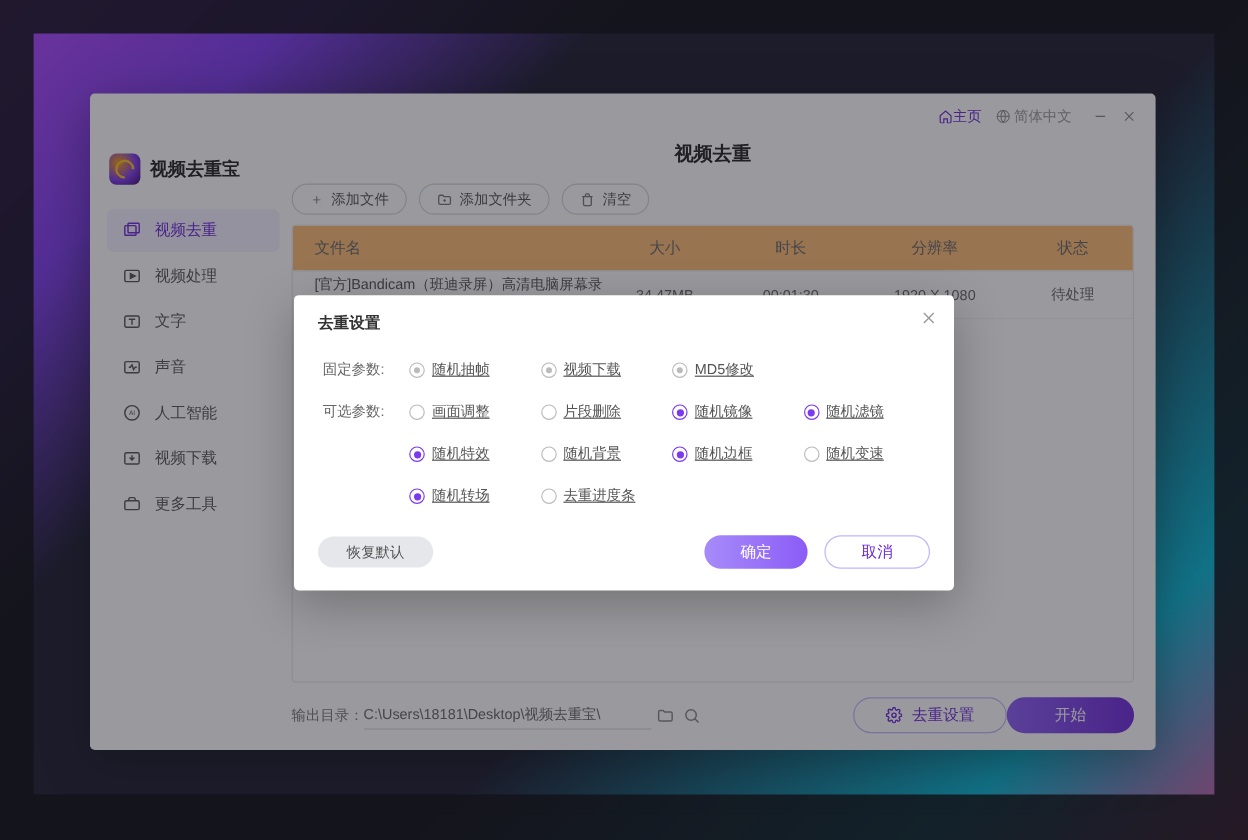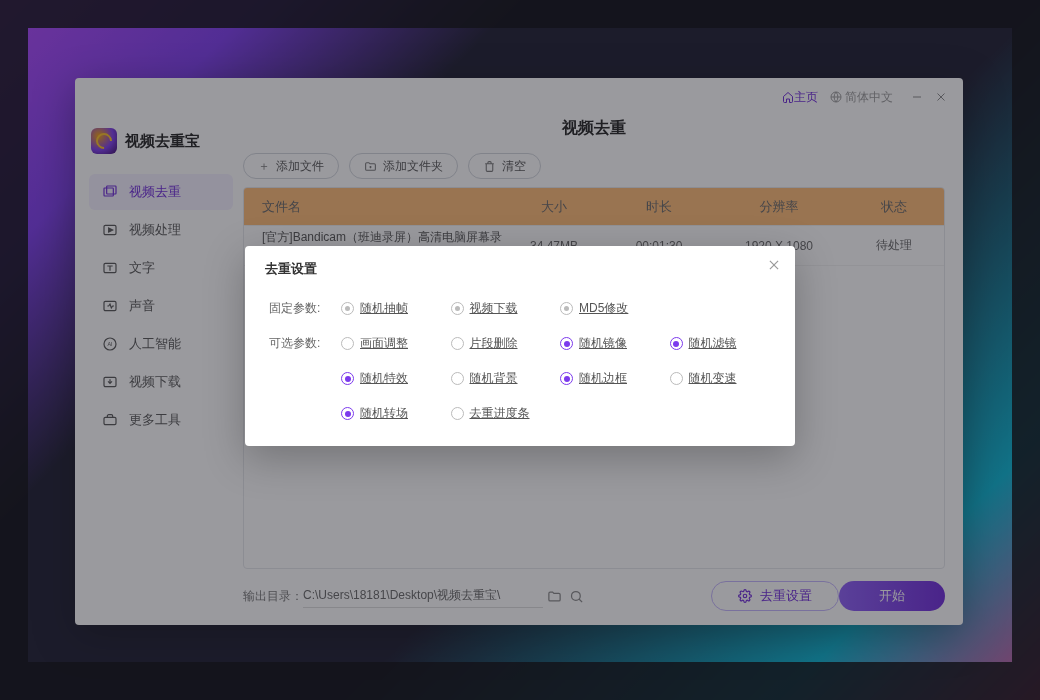--- a/index.html
+++ b/index.html
@@ -339,14 +339,20 @@
           <span>随机转场</span>
         </label>
       <label class="radio">
           <span class="dot"></span>
           <span>去重进度条</span>
         </label>
       <span></span>
         <span></span>
     </div>
 
+    <div class="modal-footer">
+      <button class="btn-gray"><span>恢复默认</span></button>
+      <div class="spacer"></div>
+      <button class="btn-purple"><span>确定</span></button>
+      <button class="btn-outline-sm"><span>取消</span></button>
+    </div>
   </div>
 </div>
 
 </body></html>

